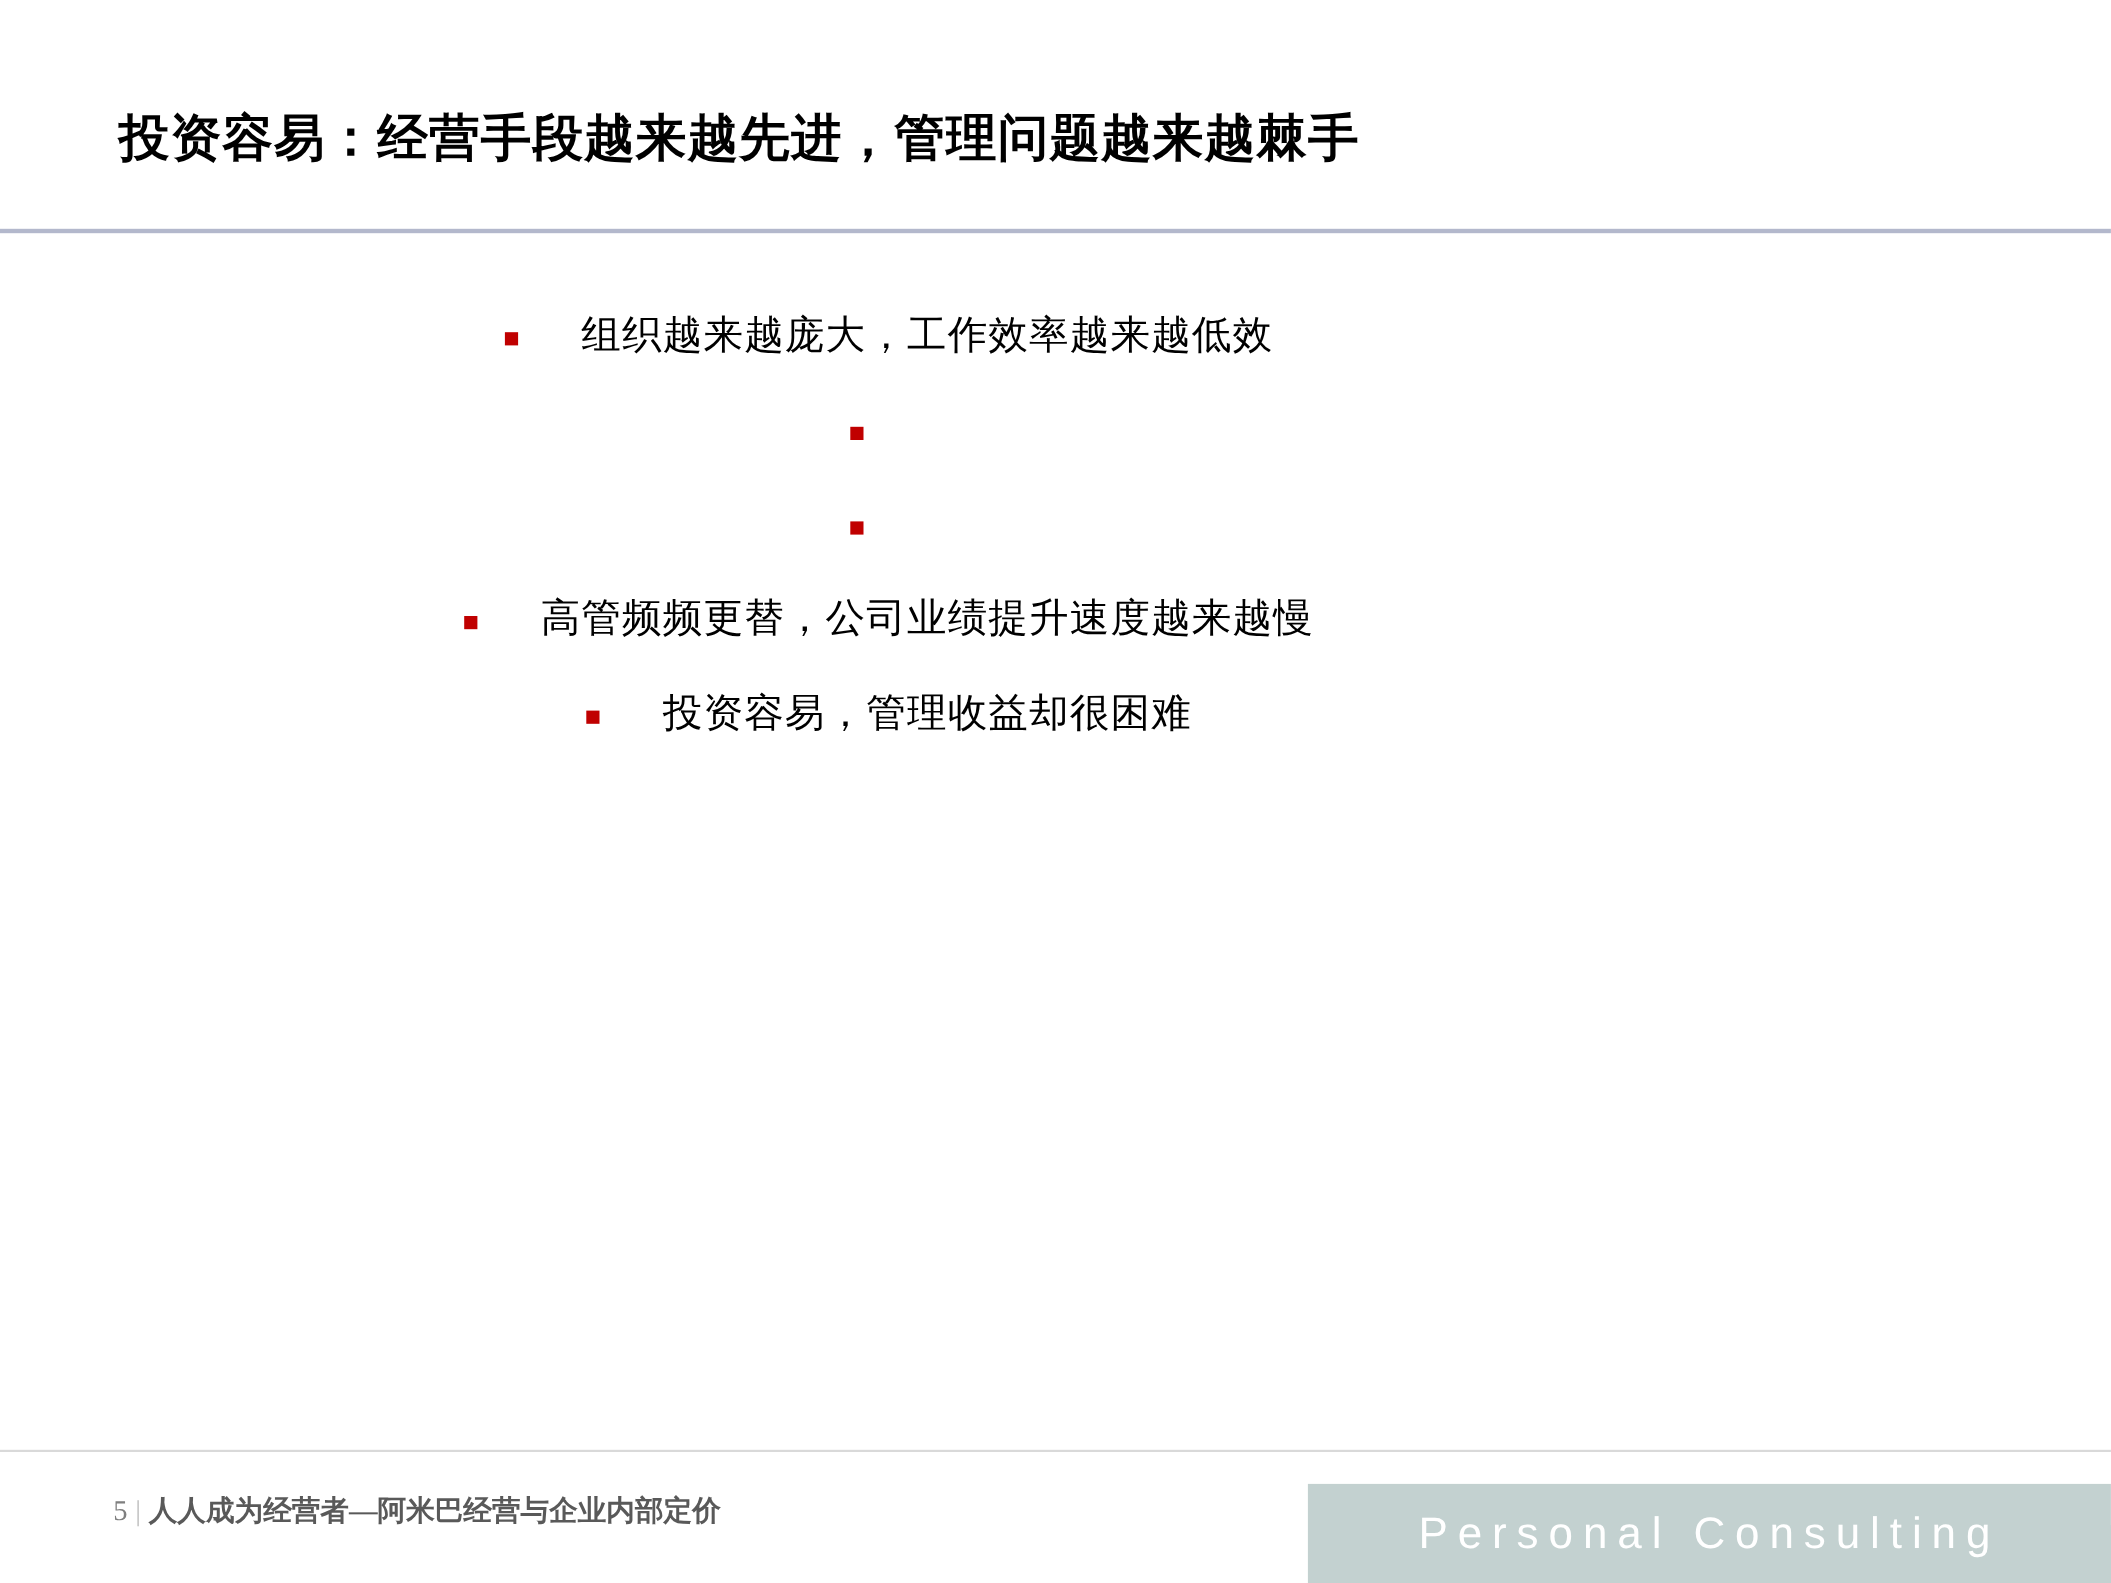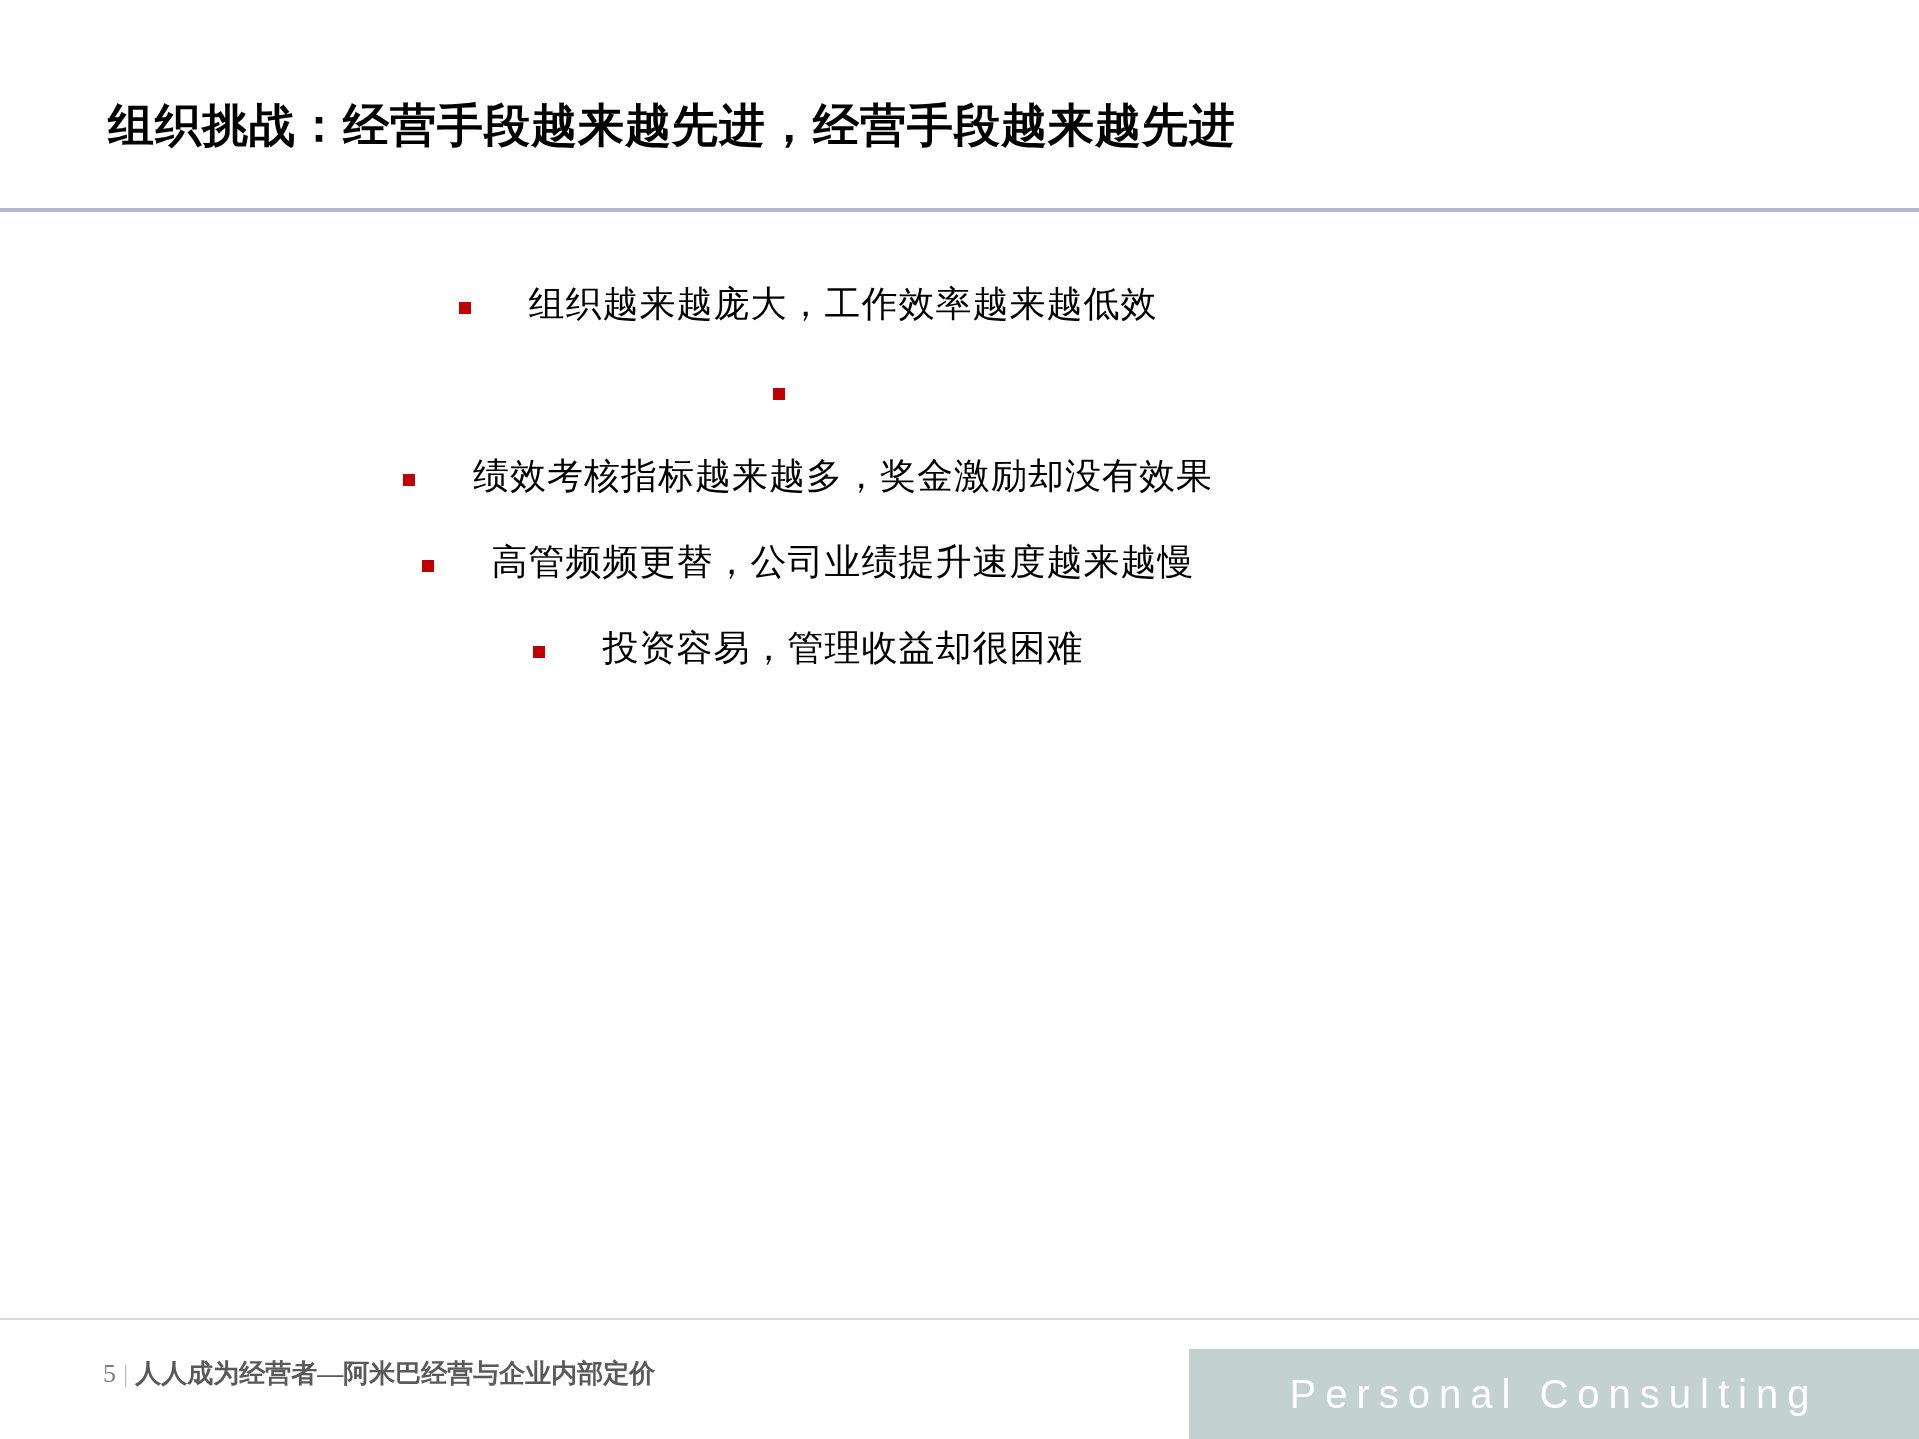--- a/index.html
+++ b/index.html
@@ -110,38 +110,37 @@
     font-family: "Liberation Sans", "DejaVu Sans", sans-serif;
     font-size: 40px;
     color: #ffffff;
     letter-spacing: 9px;
     white-space: nowrap;
   }
 </style>
 </head>
 <body>
 
-<div class="slide-title">组织挑战：经营手段越来越先进，经营手段越来越先进</div>
+<div class="slide-title">投资容易：经营手段越来越先进，管理问题越来越棘手</div>
 
 <div class="title-rule"></div>
 
 <div class="bullet-list">
 
   <div class="bullet-row">
     <span class="bullet-marker"></span>
     <span class="bullet-text">组织越来越庞大，工作效率越来越低效</span>
   </div>
 
   <div class="bullet-row">
     <span class="bullet-marker"></span>
   </div>
 
   <div class="bullet-row">
     <span class="bullet-marker"></span>
-    <span class="bullet-text">绩效考核指标越来越多，奖金激励却没有效果</span>
   </div>
 
   <div class="bullet-row">
     <span class="bullet-marker"></span>
     <span class="bullet-text">高管频频更替，公司业绩提升速度越来越慢</span>
   </div>
 
   <div class="bullet-row">
     <span class="bullet-marker"></span>
     <span class="bullet-text">投资容易，管理收益却很困难</span>

